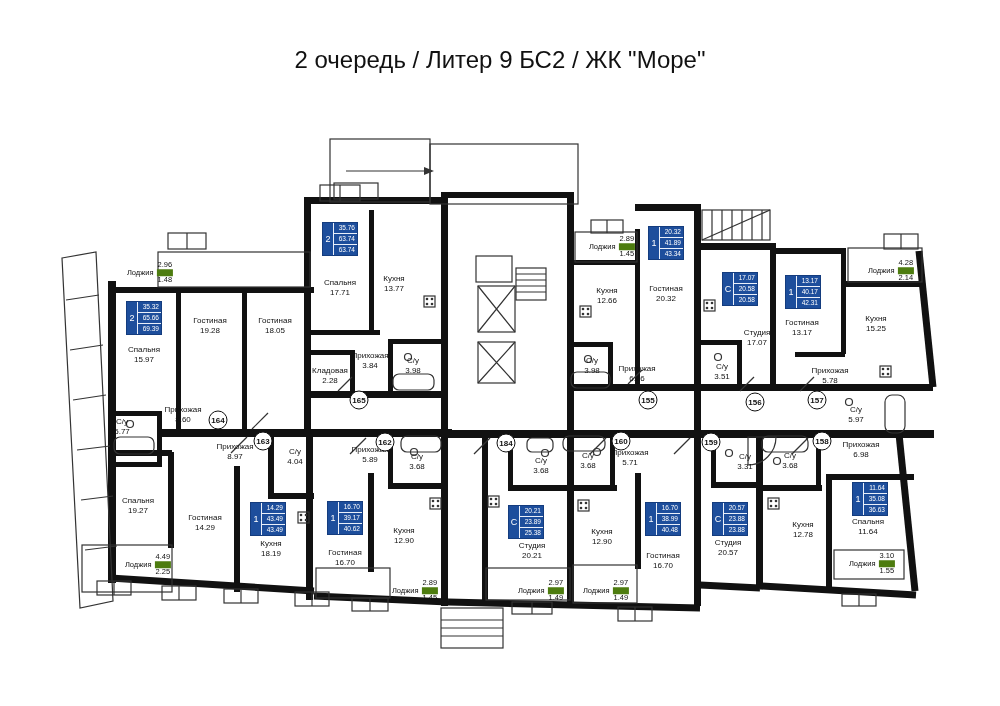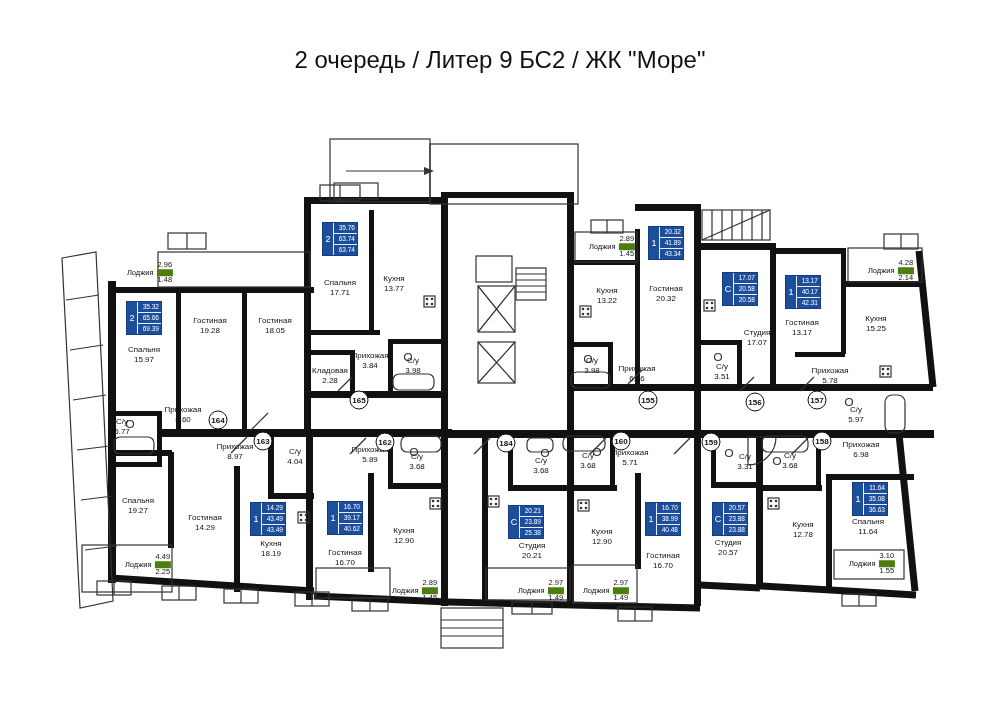--- a/index.html
+++ b/index.html
@@ -294,21 +294,21 @@
   <div class="room" style="left:413px;top:366px">
       <span>С/у</span>
       <span>3.98</span>
     </div>
   <div class="room" style="left:330px;top:376px">
       <span>Кладовая</span>
       <span>2.28</span>
     </div>
   <div class="room" style="left:607px;top:296px">
       <span>Кухня</span>
-      <span>13.22</span>
+      <span>12.66</span>
     </div>
   <div class="room" style="left:666px;top:294px">
       <span>Гостиная</span>
       <span>20.32</span>
     </div>
   <div class="room" style="left:637px;top:374px">
       <span>Прихожая</span>
       <span>6.56</span>
     </div>
   <div class="room" style="left:592px;top:366px">

